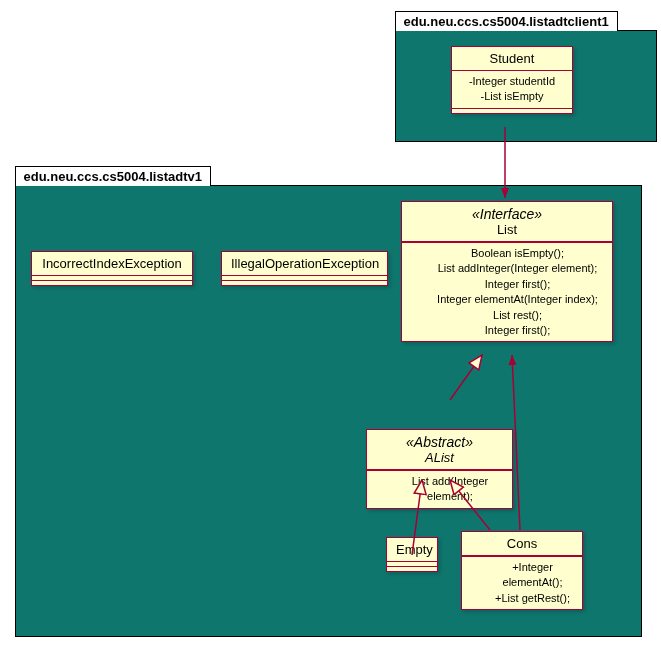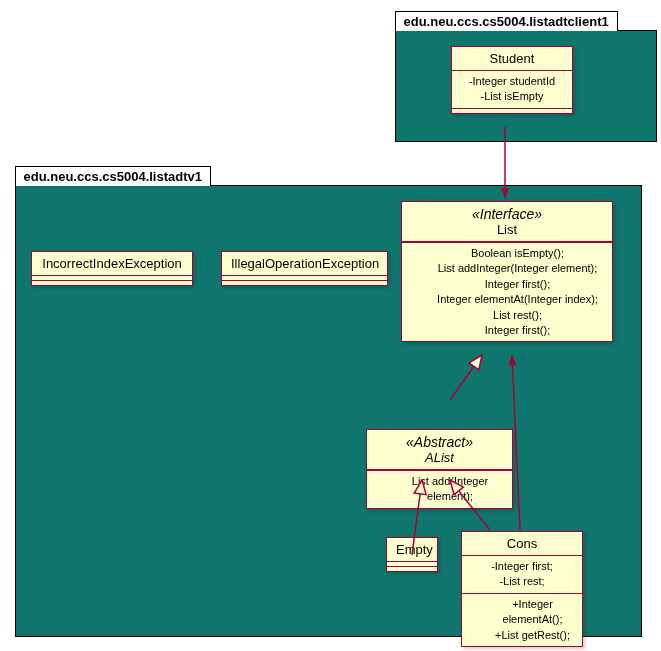--- a/index.html
+++ b/index.html
@@ -136,24 +136,20 @@
       <span class="name">Empty</span>
     </div>
     <div class="class-section empty"></div>
     <div class="class-section bordered empty"></div>
   </div>
 
   <div class="class-box" style="left:445px; top:345px; width:120px;">
     <div class="class-title">
       <span class="name">Cons</span>
     </div>
-    <div class="class-section">
-      <div>-Integer first;</div>
-      <div>-List rest;</div>
-    </div>
     <div class="class-section bordered">
       <div>+Integer elementAt();</div>
       <div>+List getRest();</div>
     </div>
   </div>
 </div>
 
 <svg class="connectors">
   <defs>
     <marker id="hollow-tri" markerWidth="16" markerHeight="14" refX="15" refY="7" orient="auto" markerUnits="userSpaceOnUse">

